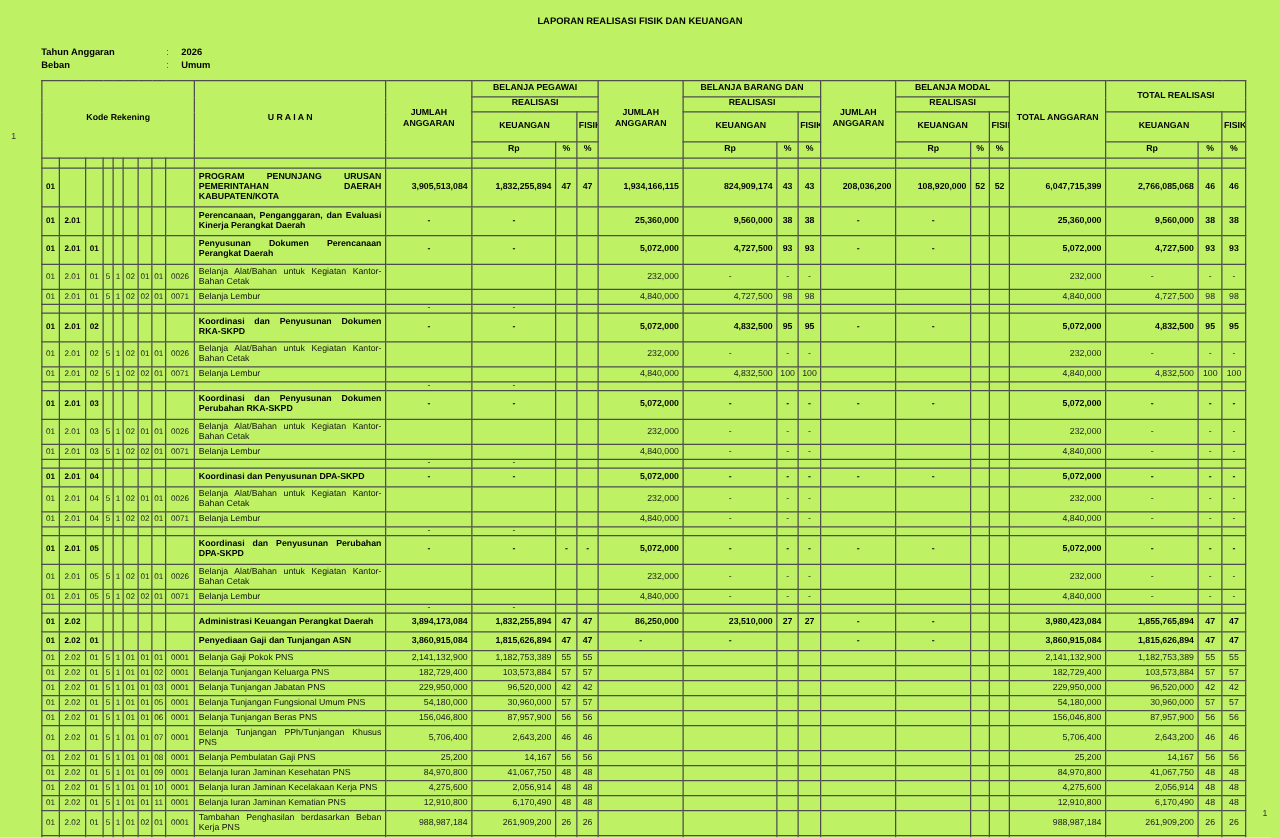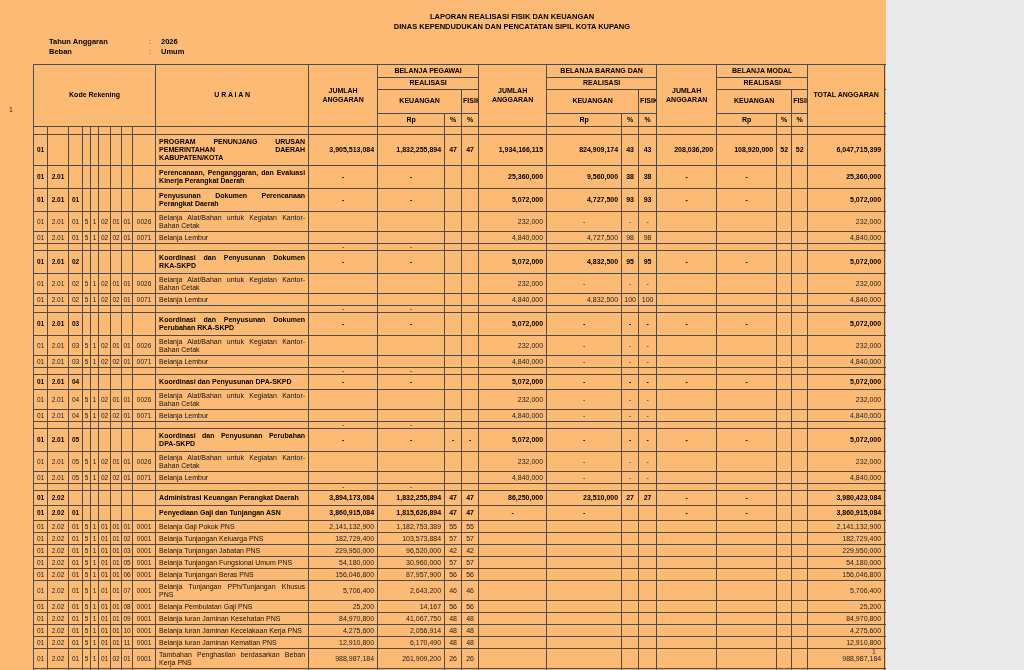--- a/index.html
+++ b/index.html
@@ -1,21 +1,21 @@
 <!DOCTYPE html>
 <html><head>
 <meta charset="utf-8">
 <style>
   html,body{margin:0;padding:0;background:#e9e9e9;}
-  .page{position:relative;width:886px;height:670px;background:#fdba74;
+  .page{position:relative;width:1024px;height:670px;background:#bef264;
         font-family:"Liberation Sans",sans-serif;color:#000;overflow:hidden;}
   .titles{position:absolute;top:12px;left:0;width:1024px;text-align:center;
           font-weight:bold;font-size:7.5px;line-height:10px;}
   .meta{position:absolute;top:37px;left:33px;font-size:7.5px;line-height:10px;font-weight:bold;}
-  .meta .lbl{display:inline-block;width:100px;margin-left:16px;}
+  .meta .lbl{display:inline-block;width:100px;}
   .meta .sep{display:inline-block;width:12px;color:#555;font-weight:normal;}
   .margin-num{position:absolute;left:9px;top:106px;font-size:7px;color:#333;}
   .page-num{position:absolute;right:10px;top:648px;font-size:7px;color:#333;}
 
   table.rpt{position:absolute;left:33px;top:64px;width:963px;border-collapse:collapse;
             table-layout:fixed;font-size:7px;}
   table.rpt{border:1.5px solid #000;}
   .rpt th,.rpt td{border:1px solid #4d4d4d;overflow:hidden;vertical-align:middle;
                   padding:0;line-height:8px;}
   .rpt thead th{font-weight:bold;text-align:center;font-size:7px;line-height:8.5px;padding:1px;}
@@ -37,21 +37,20 @@
   .rpt tr.detail td{padding-top:1.5px;padding-bottom:1.5px;}
   .rpt tr.spacer td{height:6px;padding:0;line-height:6px;}
 </style>
 </head>
 <body>
 
 <div class="page">
 
   <div class="titles">
     <div>LAPORAN REALISASI FISIK DAN KEUANGAN</div>
-    <div>DINAS KEPENDUDUKAN DAN PENCATATAN SIPIL KOTA KUPANG</div>
   </div>
 
   <div class="meta">
     <div>
       <span class="lbl">Tahun Anggaran</span><span class="sep">:</span><span>2026</span>
     </div>
     <div>
       <span class="lbl">Beban</span><span class="sep">:</span><span>Umum</span>
     </div>
   </div>

